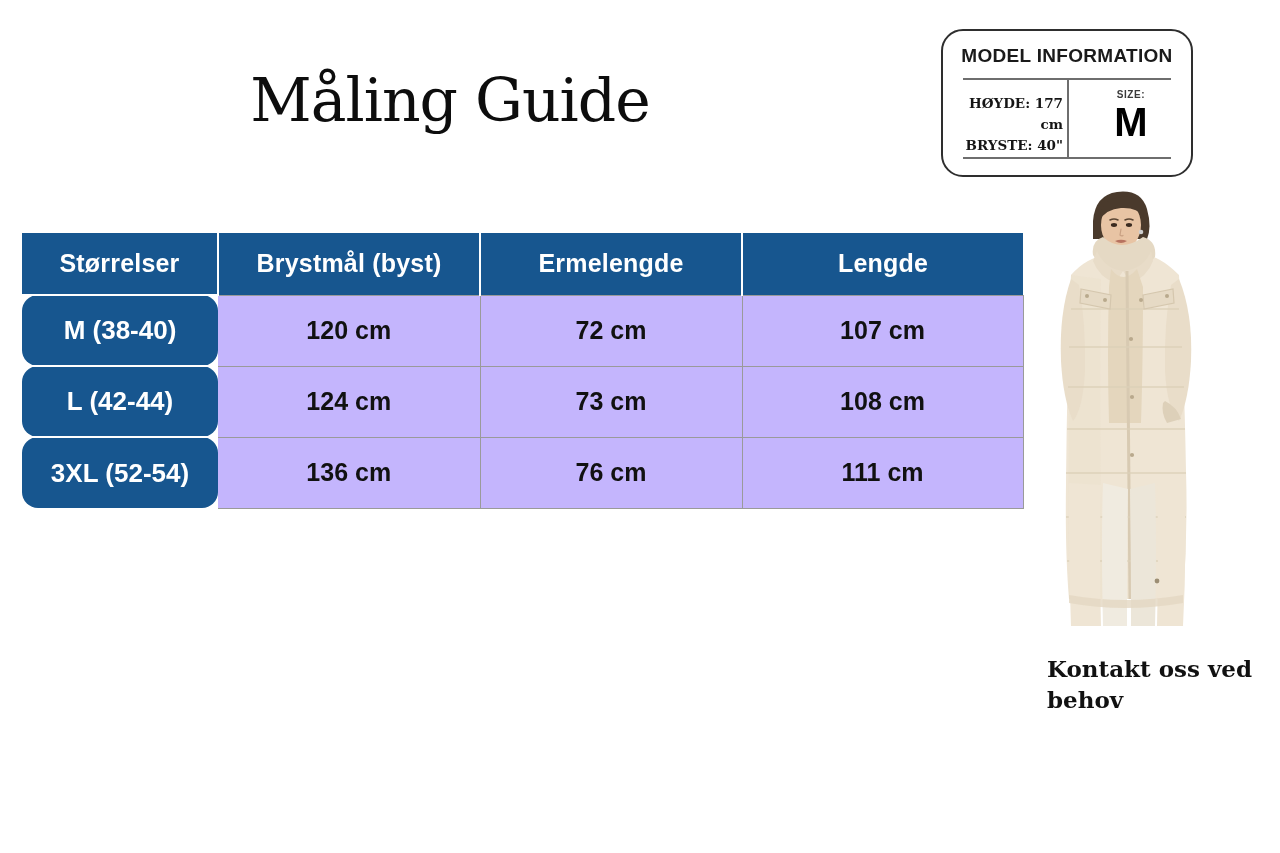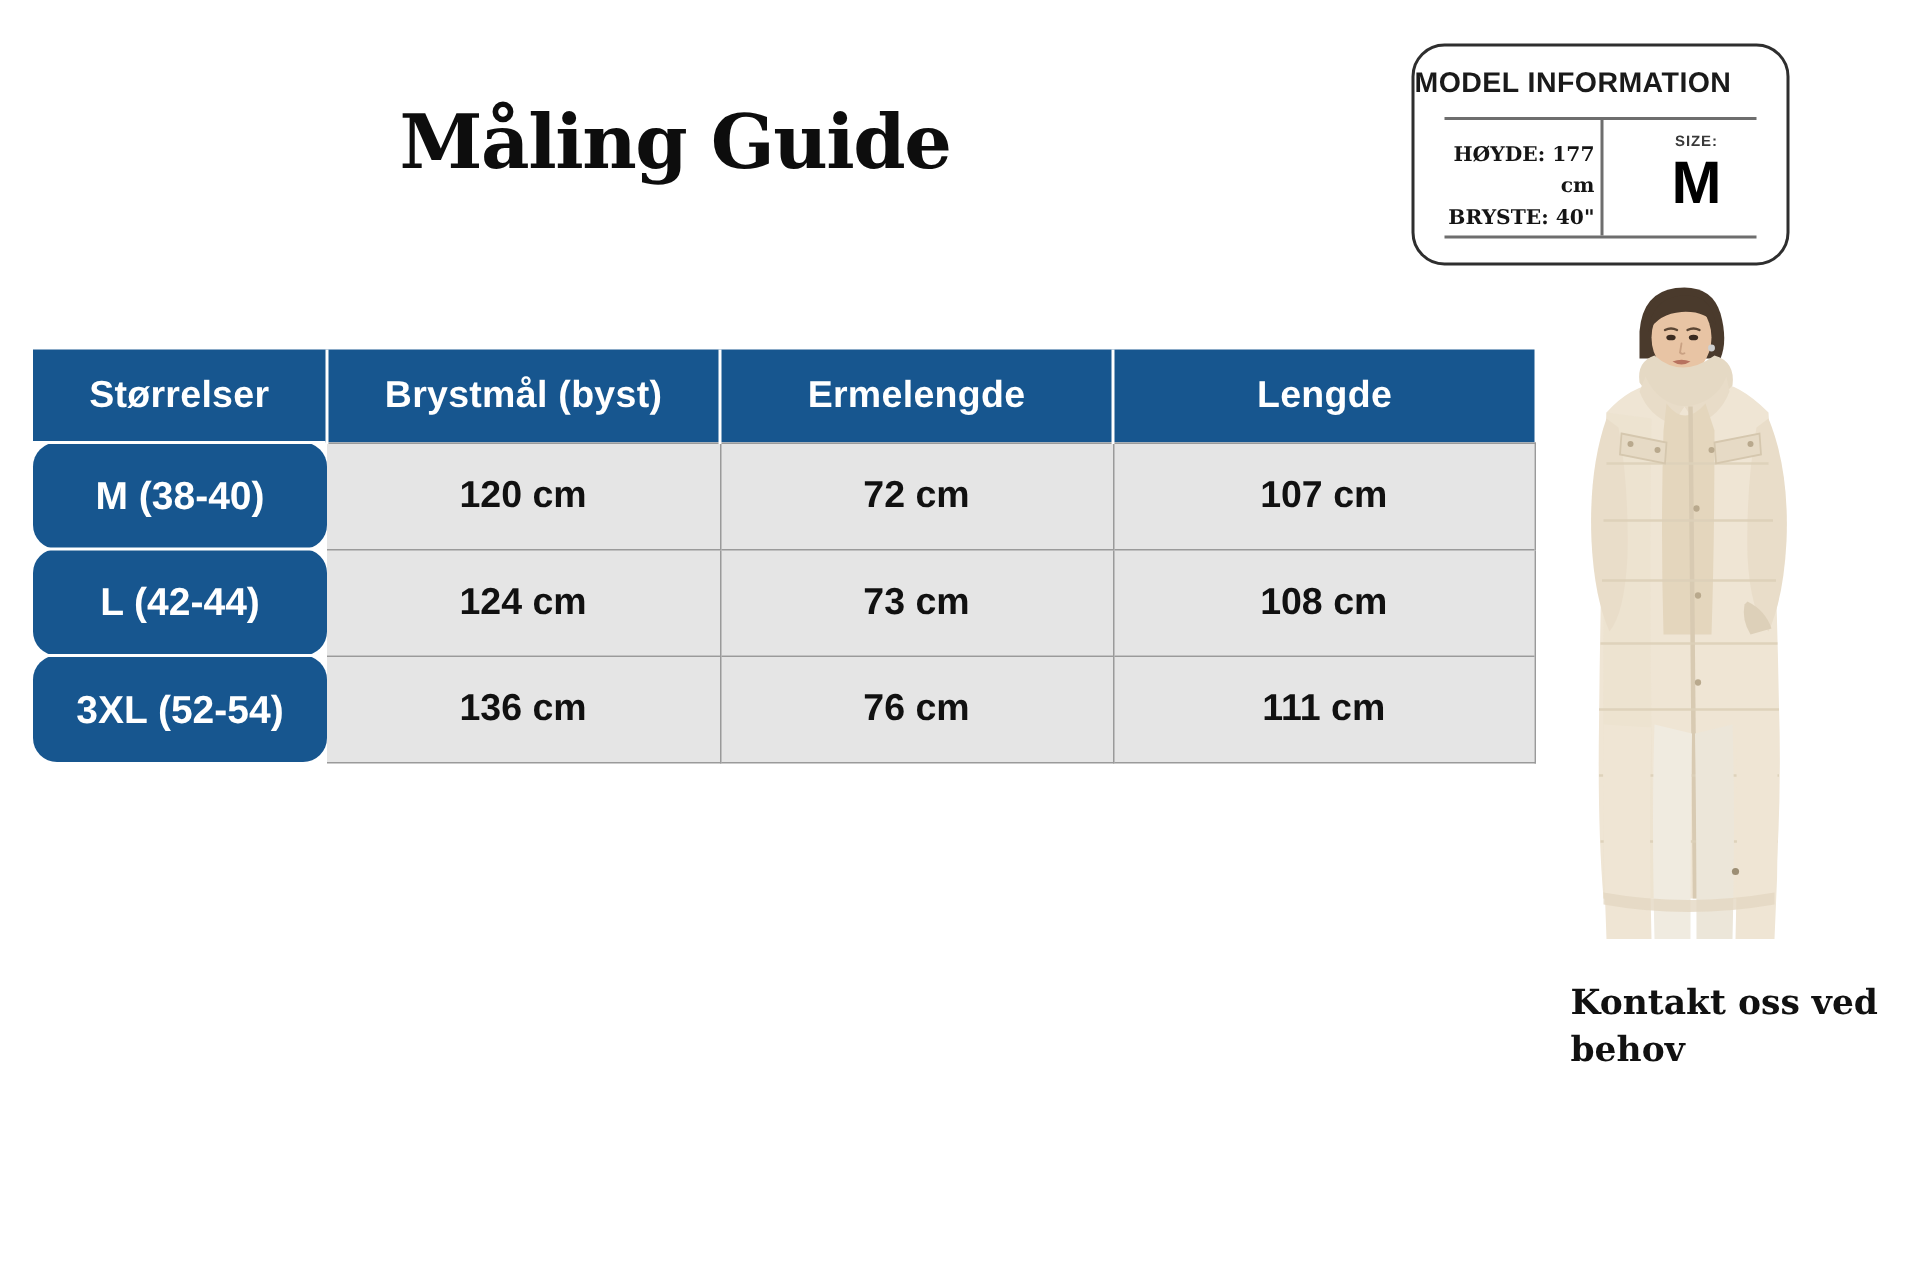--- a/index.html
+++ b/index.html
@@ -17,22 +17,22 @@
   }
 
   
   #page-title {
     position: absolute;
     left: 0;
     top: 70px;
     width: 900px;
     text-align: center;
     font-family: "DejaVu Serif", serif;
-    font-weight: bold;
-    font-size: 50px;
+    font-weight: normal;
+    font-size: 60px;
     line-height: 1;
     letter-spacing: -1px;
     color: #0d0d0d;
   }
 
   
   #model-info-card {
     position: absolute;
     left: 941px;
     top: 29px;
@@ -42,20 +42,21 @@
     border-radius: 22px;
     background: #ffffff;
     box-sizing: border-box;
     overflow: hidden;
   }
   #model-info-title {
     position: absolute;
     left: 0;
     top: 14px;
     width: 100%;
+    text-align: center;
     font-family: "Liberation Sans", sans-serif;
     font-weight: bold;
     font-size: 19px;
     letter-spacing: 0.3px;
     color: #1a1a1a;
   }
   .mi-rule {
     position: absolute;
     left: 20px;
     right: 20px;
@@ -147,21 +148,21 @@
     background: #17568f;
     color: #ffffff;
     font-family: "Liberation Sans", sans-serif;
     font-weight: bold;
     font-size: 26px;
     border-top: 2px solid #ffffff;
     border-radius: 16px;
   }
   
   .meas-cell {
-    background: #e5e5e5;
+    background: #c4b5fd;
     color: #111111;
     font-family: "Liberation Sans", sans-serif;
     font-weight: bold;
     font-size: 25px;
     border-top: 1.5px solid #9a9a9a;
     border-right: 1.5px solid #9a9a9a;
   }
   .meas-cell.last {
     border-right: 1.5px solid #9a9a9a;
   }

